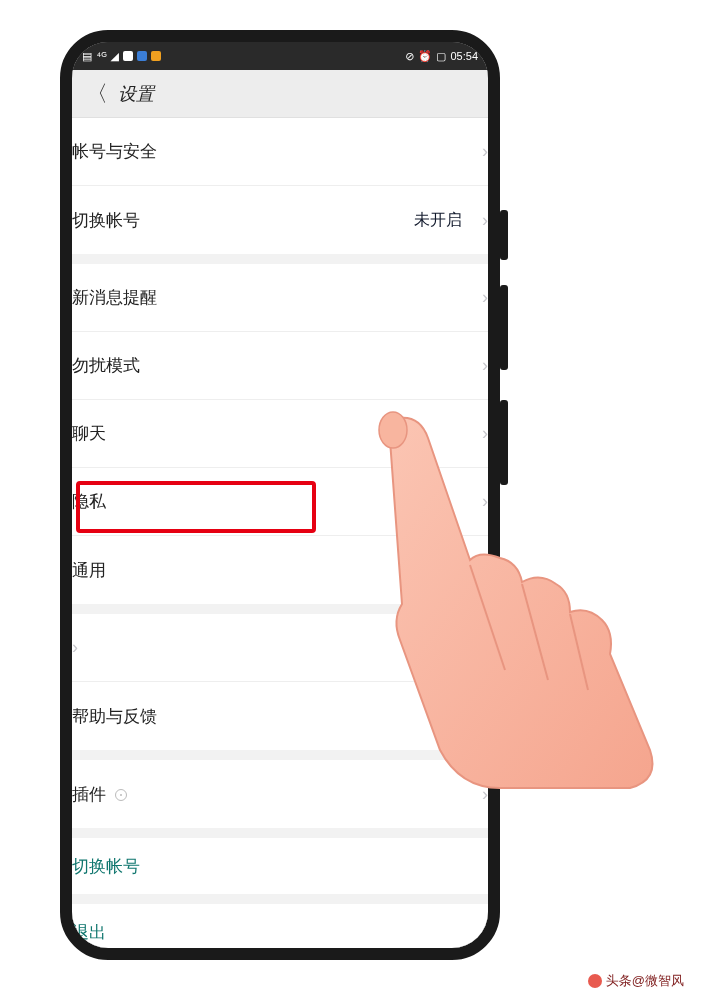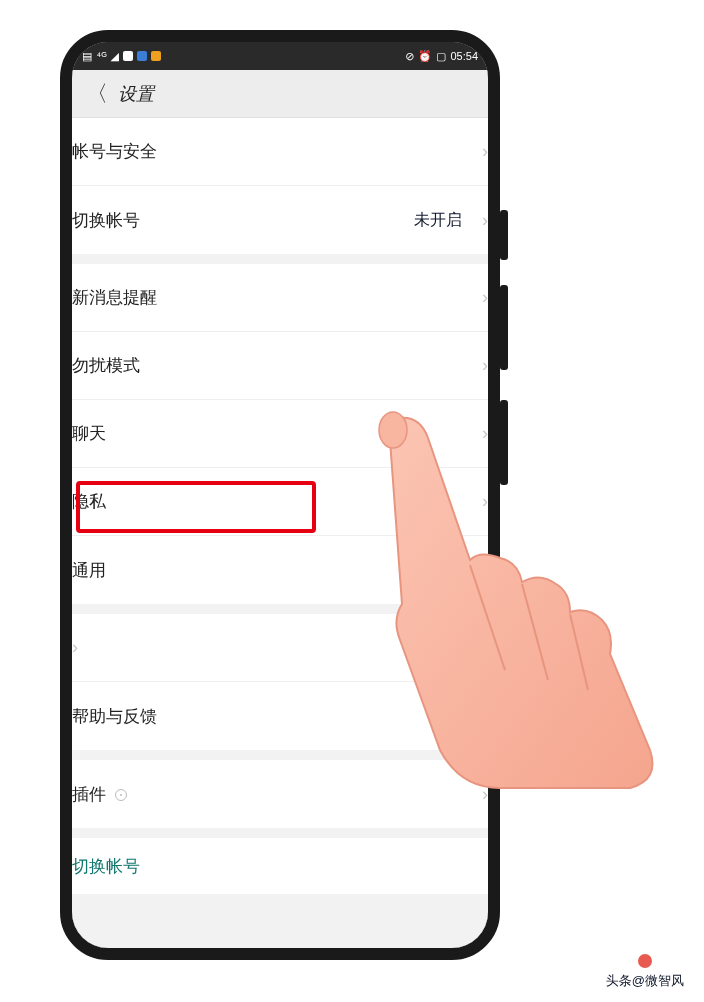--- a/index.html
+++ b/index.html
@@ -130,25 +130,24 @@
       top: 410px;
       width: 310px;
       height: 380px;
       pointer-events: none;
     }
     .watermark {
       position: absolute;
       right: 20px;
       bottom: 12px;
       font-size: 13px;
-      color: #0f172a;
+      color: #7f1d1d;
       display: flex;
       align-items: center;
       gap: 4px;
-      flex-direction: column;
     }
     .wm-icon {
       width: 14px; height: 14px;
       background: #e85a4f;
       border-radius: 50%;
       display: inline-block;
     }
   </style>
 </head>
 <body>
@@ -228,20 +227,25 @@
           <span>插件</span>
           <span class="pin-icon"></span>
         </span>
         <span class="chev">›</span>
       </div>
     </div>
 
     <div class="group">
       <div class="row-center">
         <span>切换帐号</span>
+      </div>
+    </div>
+    <div class="group">
+      <div class="row-center">
+        <span>退出</span>
       </div>
     </div>
 
     <div class="highlight-box"></div>
   </div>
 </div>
 
 <span class="side-button sb1"></span>
 <span class="side-button sb2"></span>
 <span class="side-button sb3"></span>

